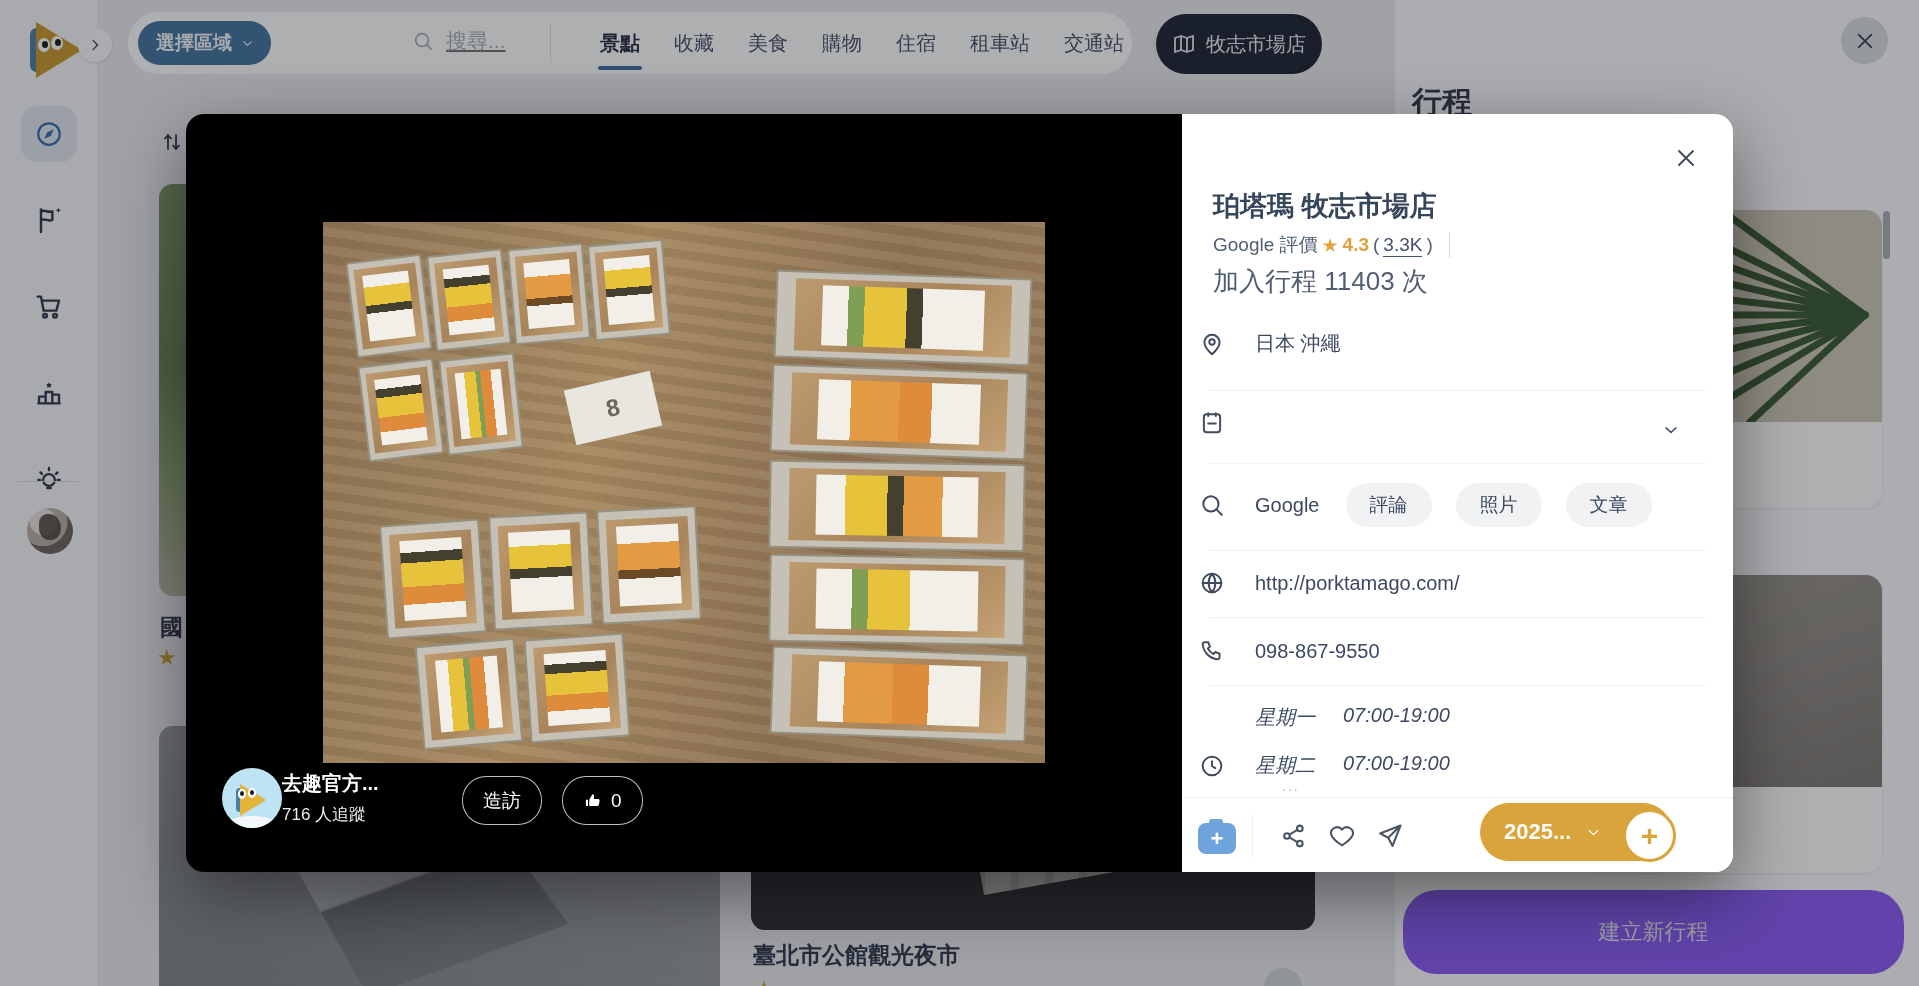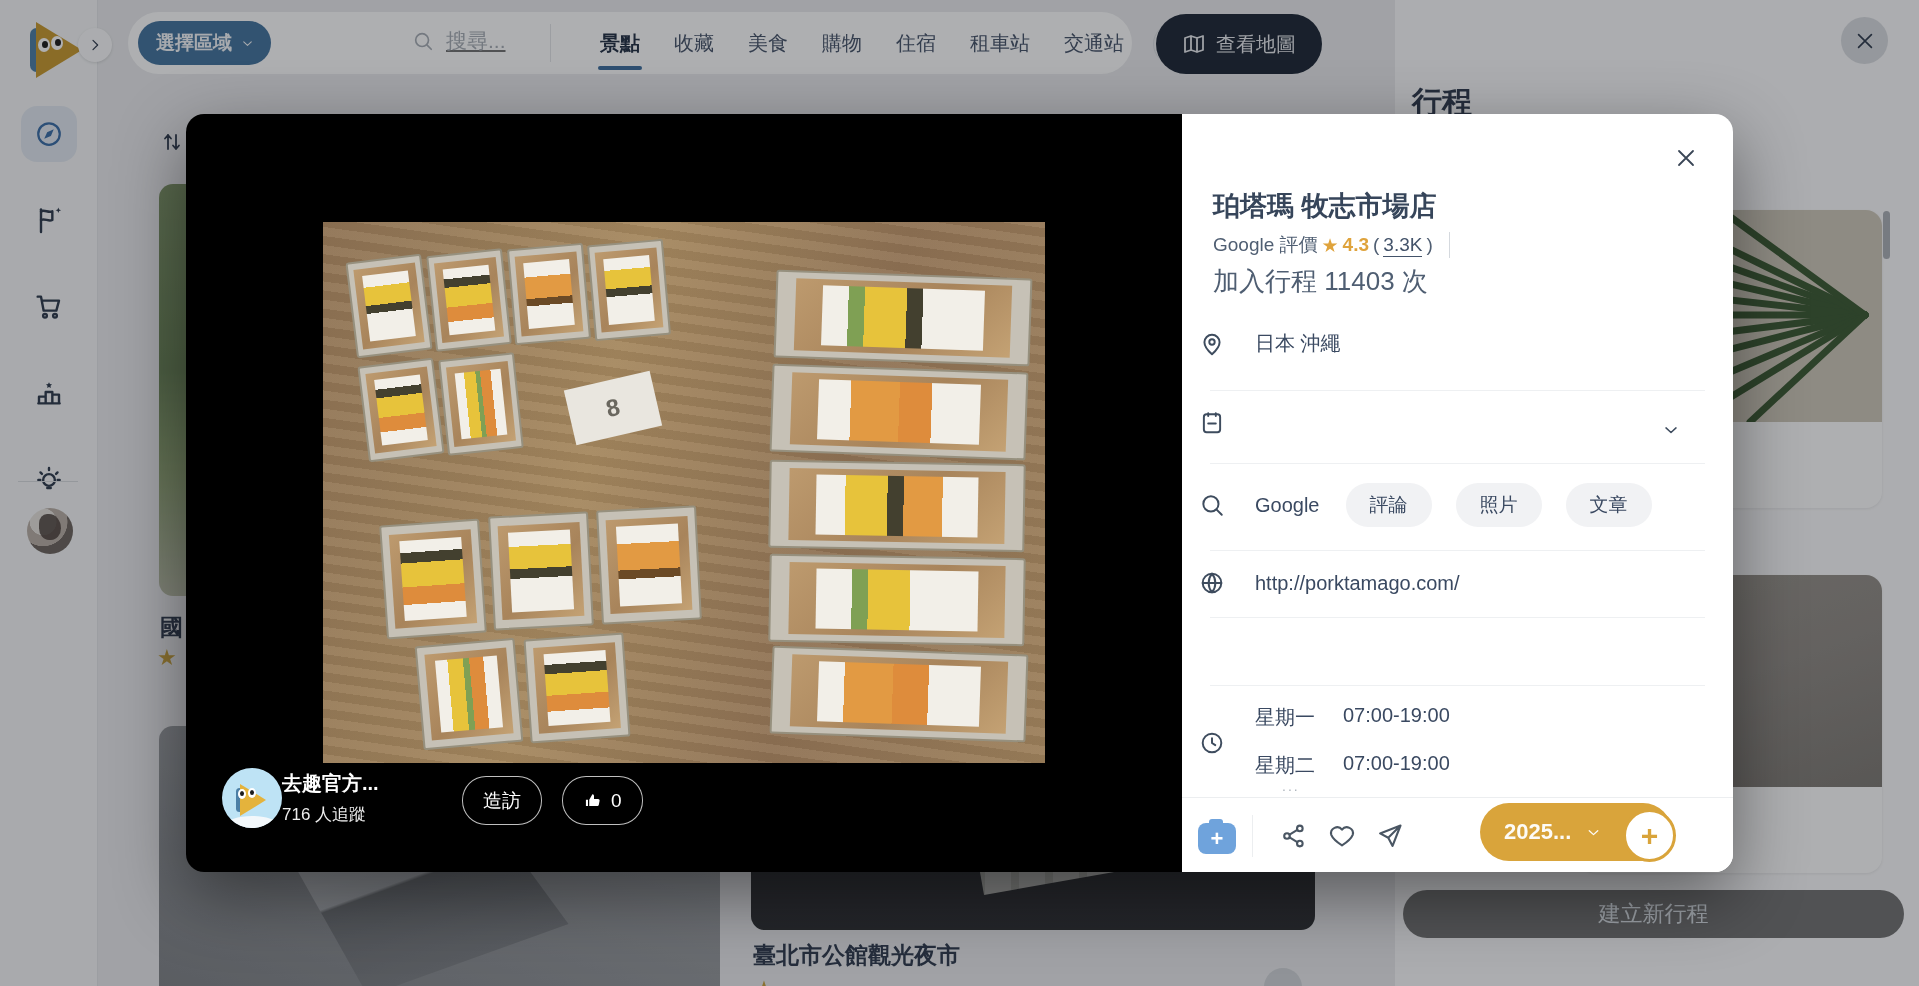--- a/index.html
+++ b/index.html
@@ -57,21 +57,21 @@
   .trips{position:absolute;left:1395px;top:0;width:524px;height:986px;background:#FCFCFD;}
   .trips h1{position:absolute;left:13px;top:78px;margin:4px;font-size:30px;color:#2F3B4E;text-align:right;}
   .t-card{position:absolute;left:185px;width:302px;background:#FFFFFF;border-radius:16px;overflow:hidden;box-shadow:0 1px 3px rgba(0,0,0,.08);}
   .t-img{position:relative;width:100%;height:212px;}
   .img-palm{background:#CFC9BA;}
   .img-sesame{background:linear-gradient(160deg,#9a958d 0%,#8f8a84 50%,#7e7a74 100%);}
   .img-sesame .cap{position:absolute;left:-12px;bottom:4px;font-size:52px;font-weight:900;color:#141414;font-family:"Liberation Sans",sans-serif;}
   .t-actions{display:flex;gap:10px;padding:14px 12px 16px;}
   .t-act{width:56px;height:56px;border-radius:50%;background:#ECEDEF;display:flex;align-items:center;justify-content:center;color:#3E4C5E;}
   .scrollbar{position:absolute;left:488px;top:211px;width:7px;height:48px;border-radius:4px;background:#ACB0B6;}
-  .create-btn{position:absolute;left:8px;top:890px;width:501px;height:48px;border-radius:34px;background:#737373;color:#E3E9EF;font-size:22px;display:flex;align-items:center;justify-content:center;}
+  .create-btn{position:absolute;left:8px;top:890px;width:501px;height:84px;border-radius:34px;background:#8b5cf6;color:#E3E9EF;font-size:22px;display:flex;align-items:center;justify-content:center;}
   .page-close{position:absolute;left:1841px;top:17px;width:47px;height:47px;border-radius:50%;background:#DADDE1;display:flex;align-items:center;justify-content:center;color:#2E3A4C;}
 
   
   .dim{position:absolute;inset:0;background:rgba(17,20,26,.34);z-index:40;}
   .modal{position:absolute;left:186px;top:114px;width:1547px;height:758px;border-radius:18px;overflow:hidden;display:flex;z-index:50;box-shadow:0 24px 70px rgba(0,0,0,.45);}
   .photo-side{position:relative;width:996px;height:758px;background:#000;flex:none;}
   .photo{position:absolute;left:137px;top:108px;width:722px;height:541px;overflow:hidden;
      background:linear-gradient(105deg,#8f7354 0%,#a5885f 38%,#8f7254 68%,#9c7f5b 100%);}
   .photo::after{content:"";position:absolute;inset:0;background:repeating-linear-gradient(8deg,rgba(255,255,255,.05) 0 9px,rgba(0,0,0,.05) 9px 18px);}
   .box{position:absolute;background:#C6C1B6;border:2px solid #96907E;border-radius:3px;z-index:1;}
@@ -210,21 +210,21 @@
           <path d="M4 8h9M17.5 8H20M4 16h2.5M11 16h9"></path>
           <circle cx="15.2" cy="8" r="2.3"></circle>
           <circle cx="8.8" cy="16" r="2.3"></circle>
         </svg>
     </div>
   </div>
   <div class="map-btn">
     <svg class="ic" width="24" height="24" viewBox="0 0 24 24">
         <path d="M3 6l6-2 6 2 6-2v14l-6 2-6-2-6 2zM9 4v14M15 6v14"></path>
       </svg>
-    <span>查看地圖</span>
+    <span>牧志市場店</span>
   </div>
 
   <div class="sort-ic">
     <svg class="ic" width="24" height="24" viewBox="0 0 24 24">
         <path d="M8 5v14M8 5L5 8.5M8 5l3 3.5M16 19V5M16 19l-3-3.5M16 19l3-3.5"></path>
       </svg>
   </div>
 
   <div class="card img-park" style="left:159px;top:184px;width:561px;height:412px;"></div>
   <div class="bg-title" style="left:160px;top:612px;">國</div>
@@ -467,23 +467,29 @@
 
       <div class="d-row" style="top:456px;">
         <svg class="ic ric" height="26" viewBox="0 0 24 24">
             <circle cx="12" cy="12" r="8.6"></circle>
             <path d="M3.4 12h17.2M12 3.4a13.5 13.5 0 010 17.2M12 3.4a13.5 13.5 0 000 17.2"></path>
           </svg>
         <span class="rtx">http://porktamago.com/</span>
       </div>
       <div class="d-sep" style="top:503px;"></div>
 
+      <div class="d-row" style="top:524px;">
+        <svg class="ic ric" height="26" viewBox="0 0 24 24">
+            <path d="M5.2 4h3.4l1.5 4-2 1.6a12.5 12.5 0 005.3 5.3l1.6-2 4 1.5v3.4a1.8 1.8 0 01-2 1.8A15.4 15.4 0 013.4 6a1.8 1.8 0 011.8-2z"></path>
+          </svg>
+        <span class="rtx">098-867-9550</span>
+      </div>
       <div class="d-sep" style="top:571px;"></div>
 
-      <div class="d-row" style="top:590px;align-items:center;">
+      <div class="d-row" style="top:590px;align-items:flex-end;font-style:italic;">
         <svg class="ic ric" height="26" viewBox="0 0 24 24" style="margin-top:2px;">
             <circle cx="12" cy="12" r="8.6"></circle>
             <path d="M12 7.5V12l3 2"></path>
           </svg>
         <div class="hours">
           <div class="hrow">
             <span class="day">星期一</span>
             <span>07:00-19:00</span>
           </div>
           <div class="hrow">

